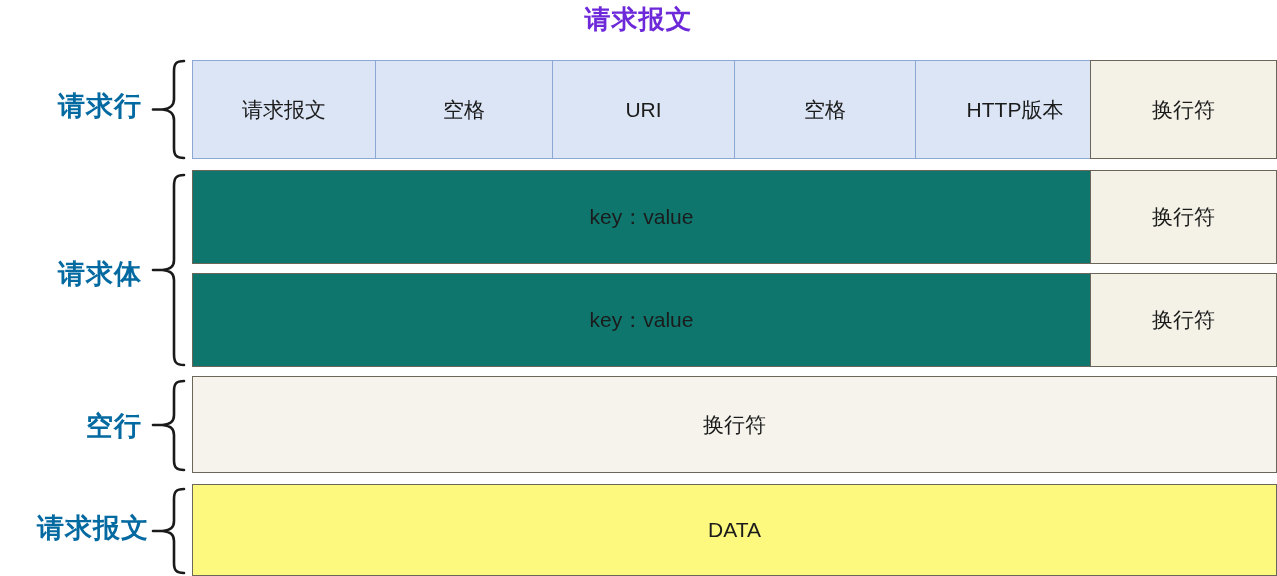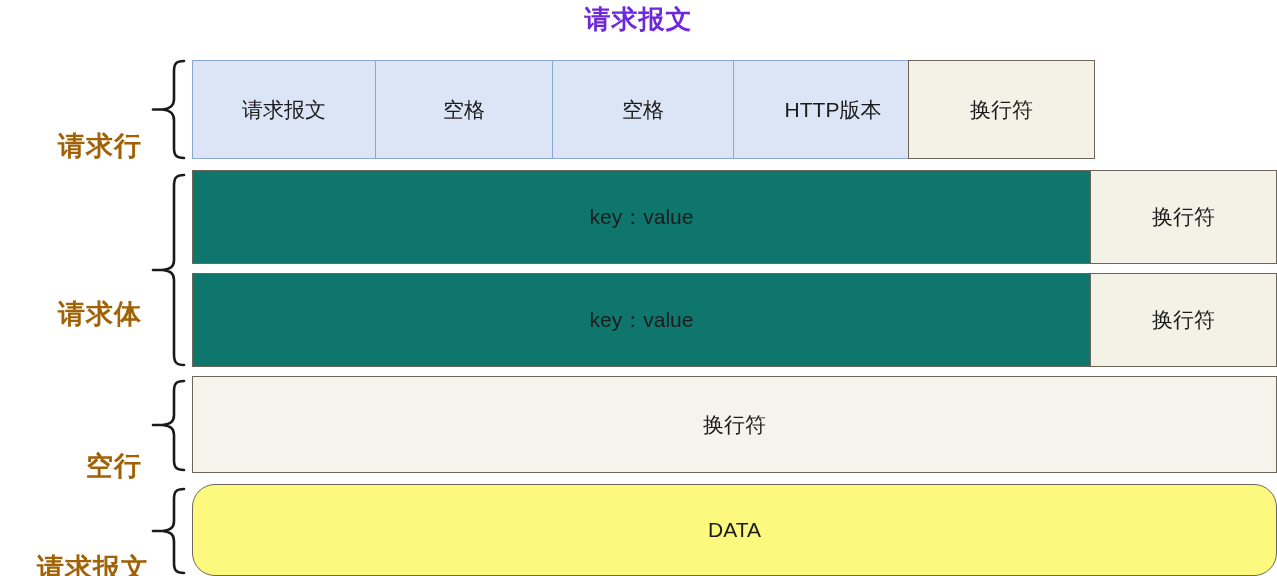--- a/index.html
+++ b/index.html
@@ -26,26 +26,25 @@
     font-weight: bold;
     color: #6d28d9;
     letter-spacing: 1px;
   }
 
   
   .group-label {
     position: absolute;
     font-size: 27px;
     font-weight: bold;
-    color: #a16207;
+    color: #0369a1;
     letter-spacing: 1px;
     white-space: nowrap;
     text-align: right;
     right: 1135px; 
-    margin-top: 40px;
   }
   #label-request-line   { top: 88px;  }
   #label-request-body   { top: 256px; }
   #label-empty-line     { top: 408px; }
   #label-message-body   { top: 510px; right: 1128px; }
 
   
   .brace {
     position: absolute;
     left: 150px;
@@ -106,21 +105,21 @@
 
   #row-header-1 { top: 170px; height: 94px; width: 1085px; }
   #row-header-2 { top: 273px; height: 94px; width: 1085px; }
   .row-header .hk { width: 898px; }
   .row-header .hn { width: 187px; }
 
   #row-empty-line { top: 376px; height: 97px; width: 1085px; }
   #row-empty-line .full { width: 1085px; }
 
   #row-message-body { top: 484px; height: 92px; width: 1085px; }
-  #row-message-body .full { width: 1085px; border-radius: 23px; }
+  #row-message-body .full { width: 1085px; }
 </style>
 </head>
 <body>
 
 <div id="diagram-title">请求报文</div>
 
 <div class="group-label" id="label-request-line">请求行</div>
 
 <div class="group-label" id="label-request-body">请求体</div>
 
@@ -156,20 +155,21 @@
   <svg width="36" height="90" viewBox="0 0 36 90" xmlns="http://www.w3.org/2000/svg">
     <path d="M34 3 C26 3 24 6 24 13 L24 35 C24 42 20 44 13 45
              C20 46 24 48 24 55 L24 77 C24 84 26 87 34 87" fill="none" stroke="#1a1a1a" stroke-width="2.6" stroke-linecap="round"></path>
     <path d="M13 45 L3 45" fill="none" stroke="#1a1a1a" stroke-width="2.6" stroke-linecap="round"></path>
   </svg>
 </div>
 
 <div class="row" id="row-request-line">
   <div class="cell cell-blue c0">请求报文</div>
   <div class="cell cell-blue c1">空格</div>
+  <div class="cell cell-blue c2">URI</div>
   <div class="cell cell-blue c3">空格</div>
   <div class="cell cell-blue c4">HTTP版本</div>
   <div class="cell cell-cream c5">换行符</div>
 </div>
 
 <div class="row row-header" id="row-header-1">
   <div class="cell cell-orange hk">key：value</div>
   <div class="cell cell-cream hn">换行符</div>
 </div>
 

